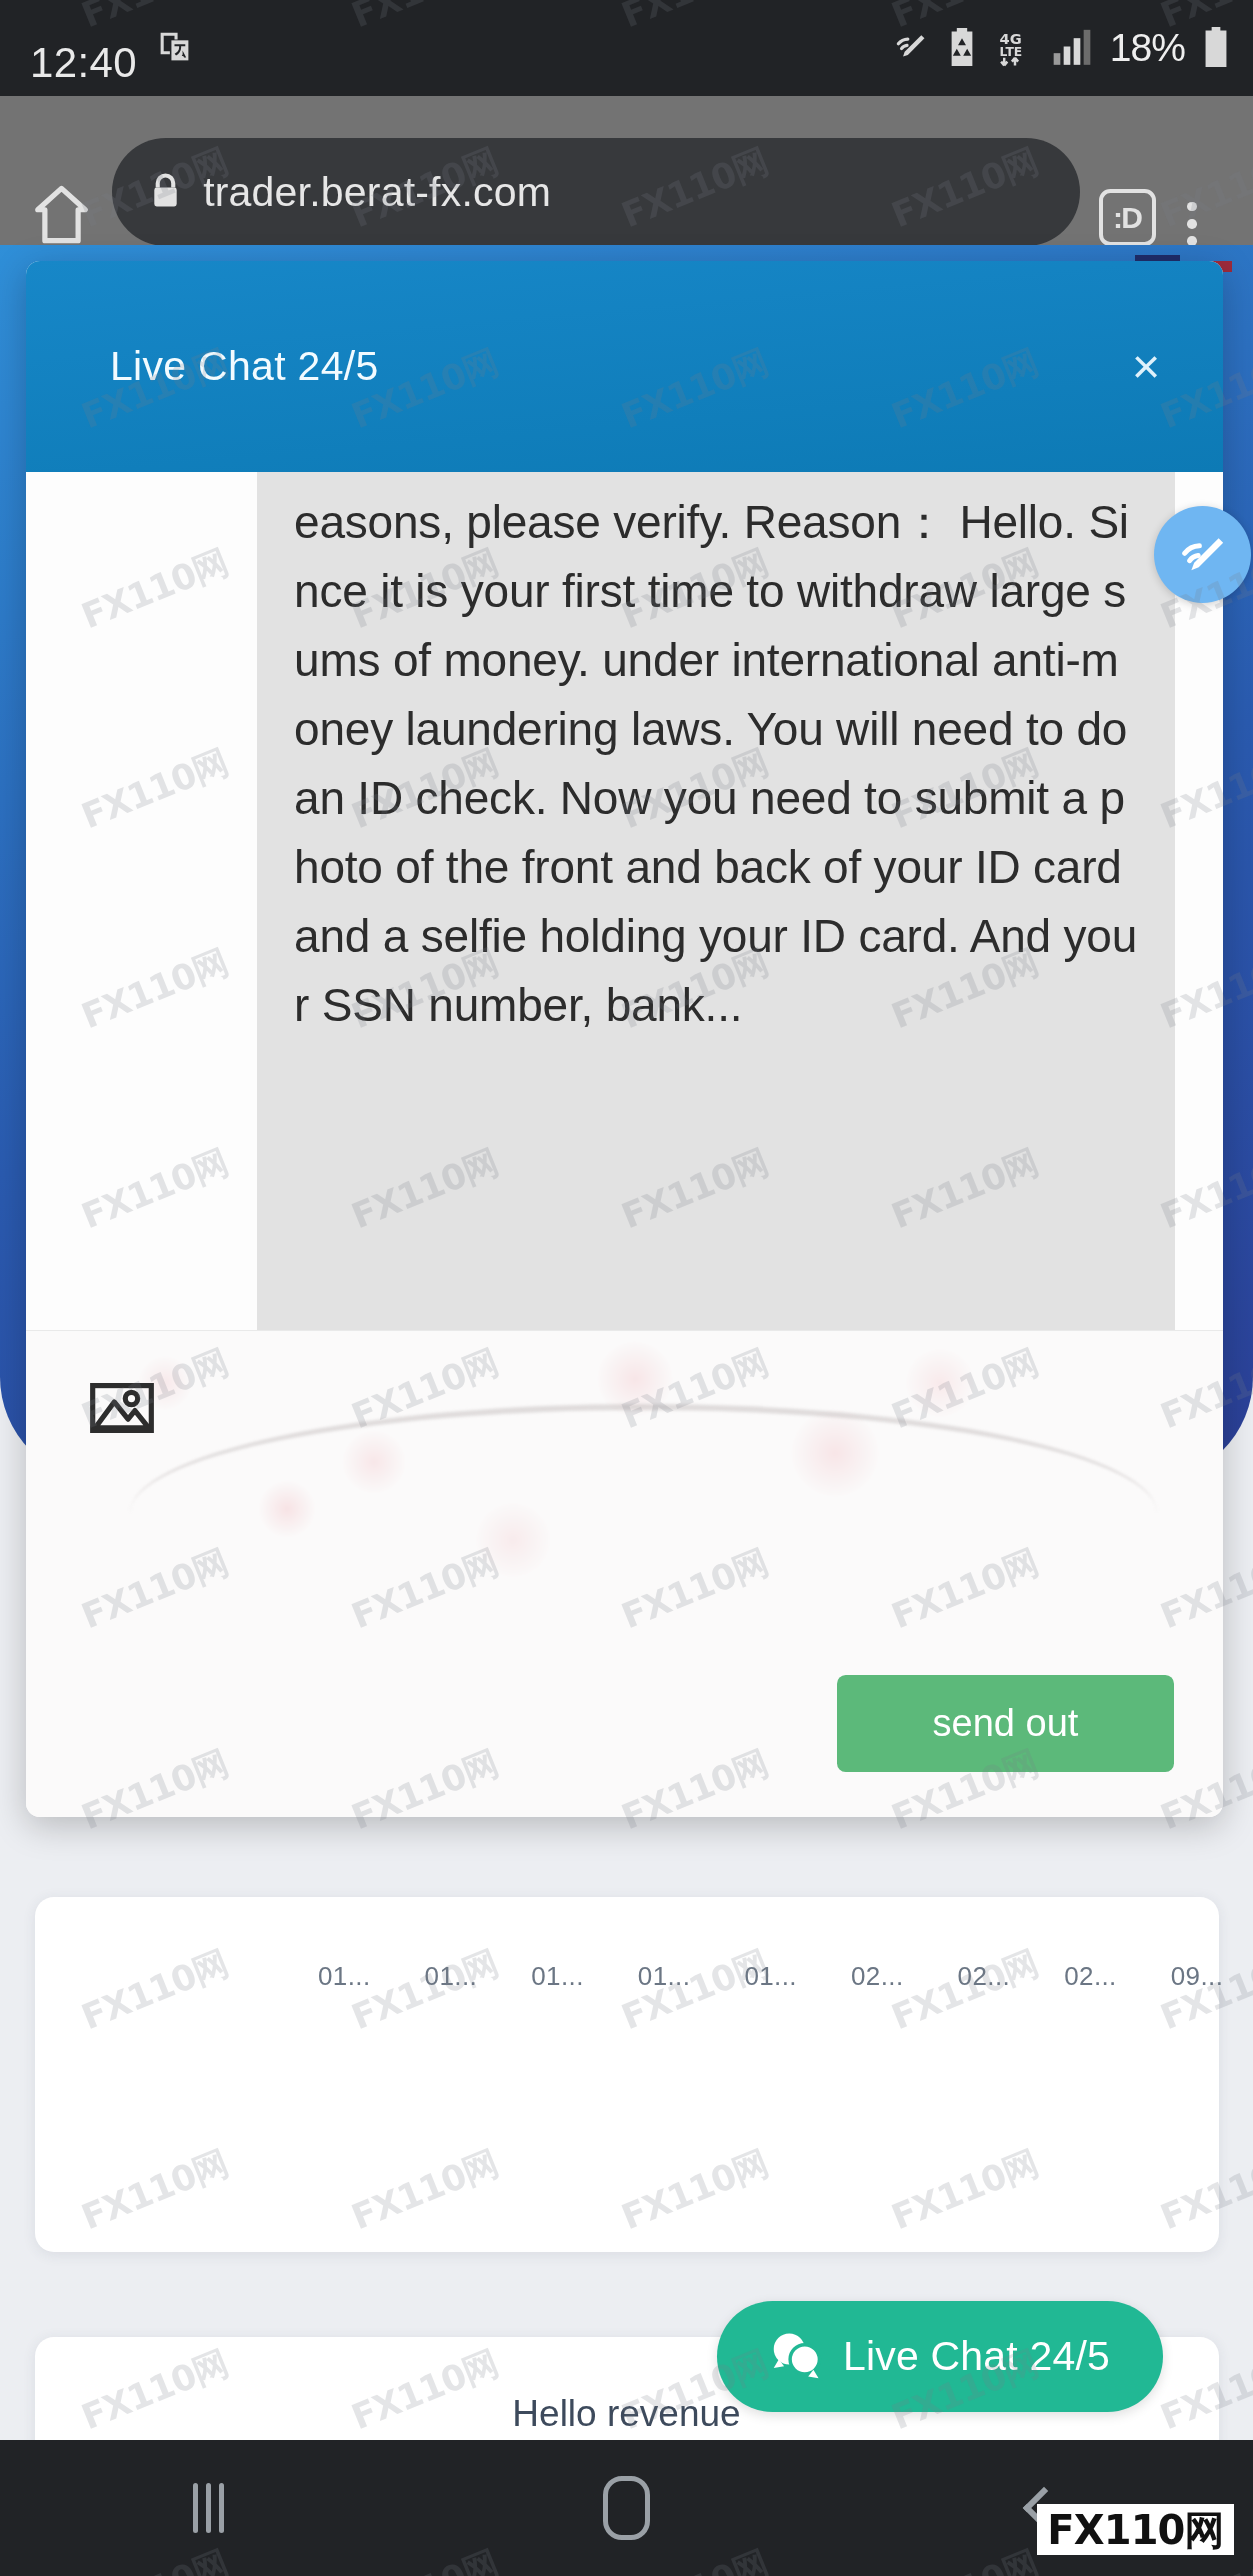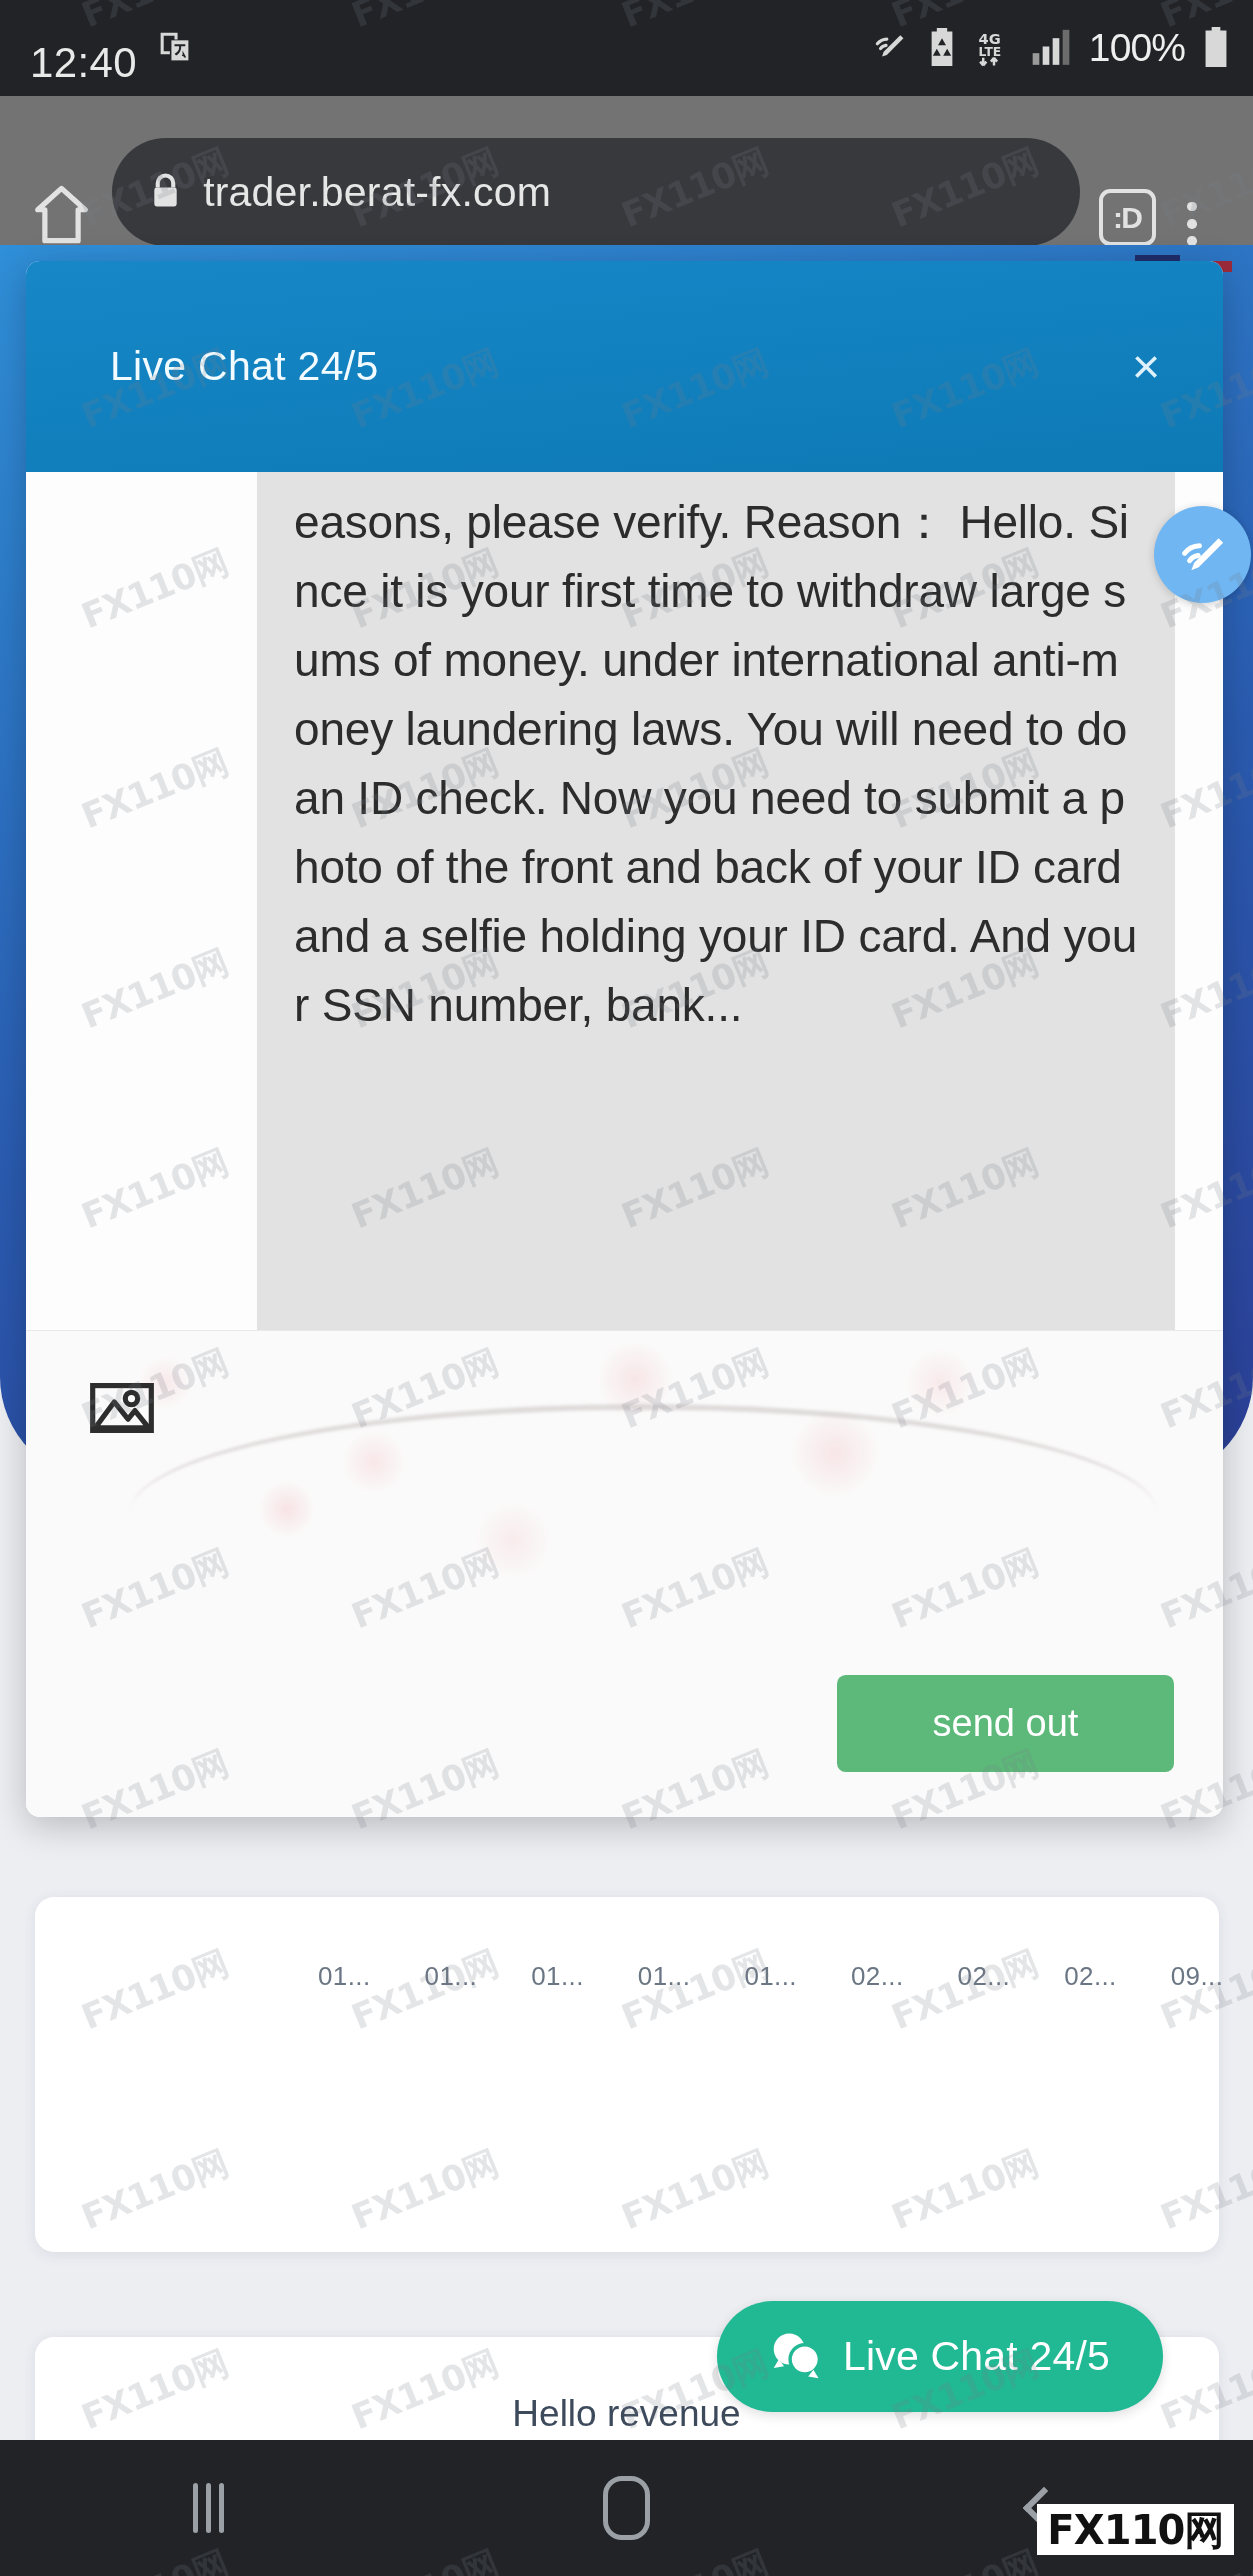--- a/index.html
+++ b/index.html
@@ -219,21 +219,21 @@
         </svg>
       </span>
       <span>
         <svg width="40" height="37" viewBox="0 0 24 22">
           <rect x="1" y="15" width="4" height="7" fill="#9a9a9a"></rect>
           <rect x="7" y="11" width="4" height="11" fill="#d8d8d8"></rect>
           <rect x="13" y="6" width="4" height="16" fill="#d8d8d8"></rect>
           <rect x="19" y="1" width="4" height="21" fill="#6c6c6c"></rect>
         </svg>
       </span>
-      <span class="battery-pct">100%</span>
+      <span class="battery-pct">18%</span>
       <span>
         <svg width="28" height="40" viewBox="0 0 16 23">
           <path d="M5.5 0h5v2H14v21H2V2h3.5z" fill="#d8d8d8"></path>
         </svg>
       </span>
     </div>
   </div>
 
   <div id="browser-bar">
     <div id="home-btn">

